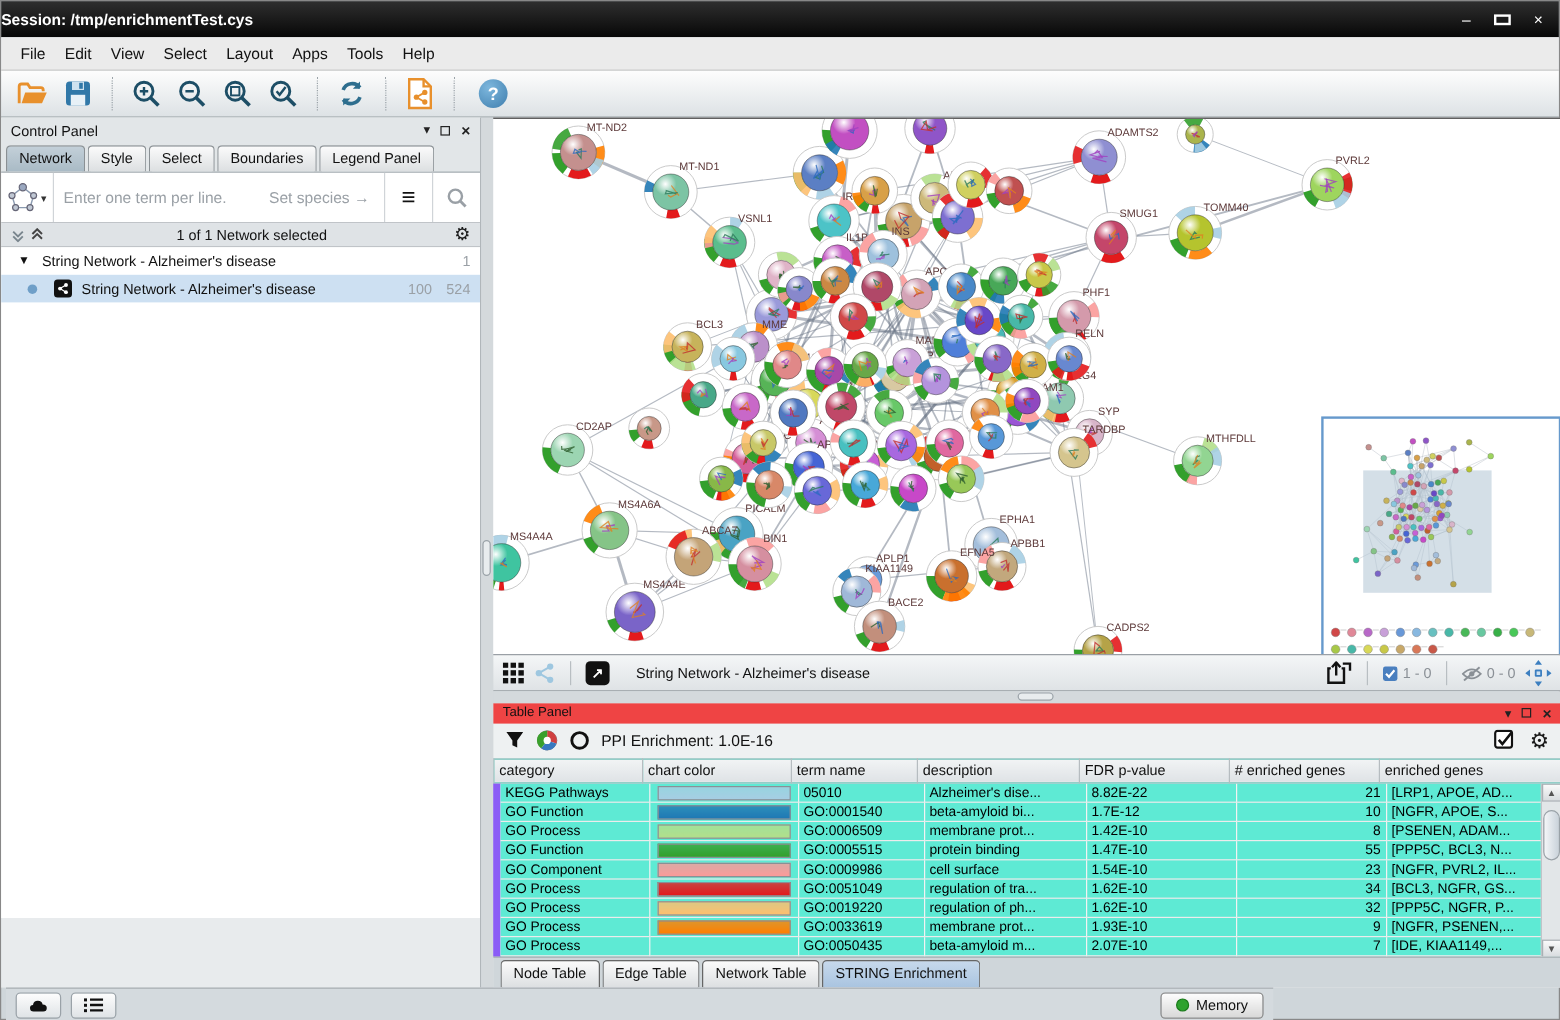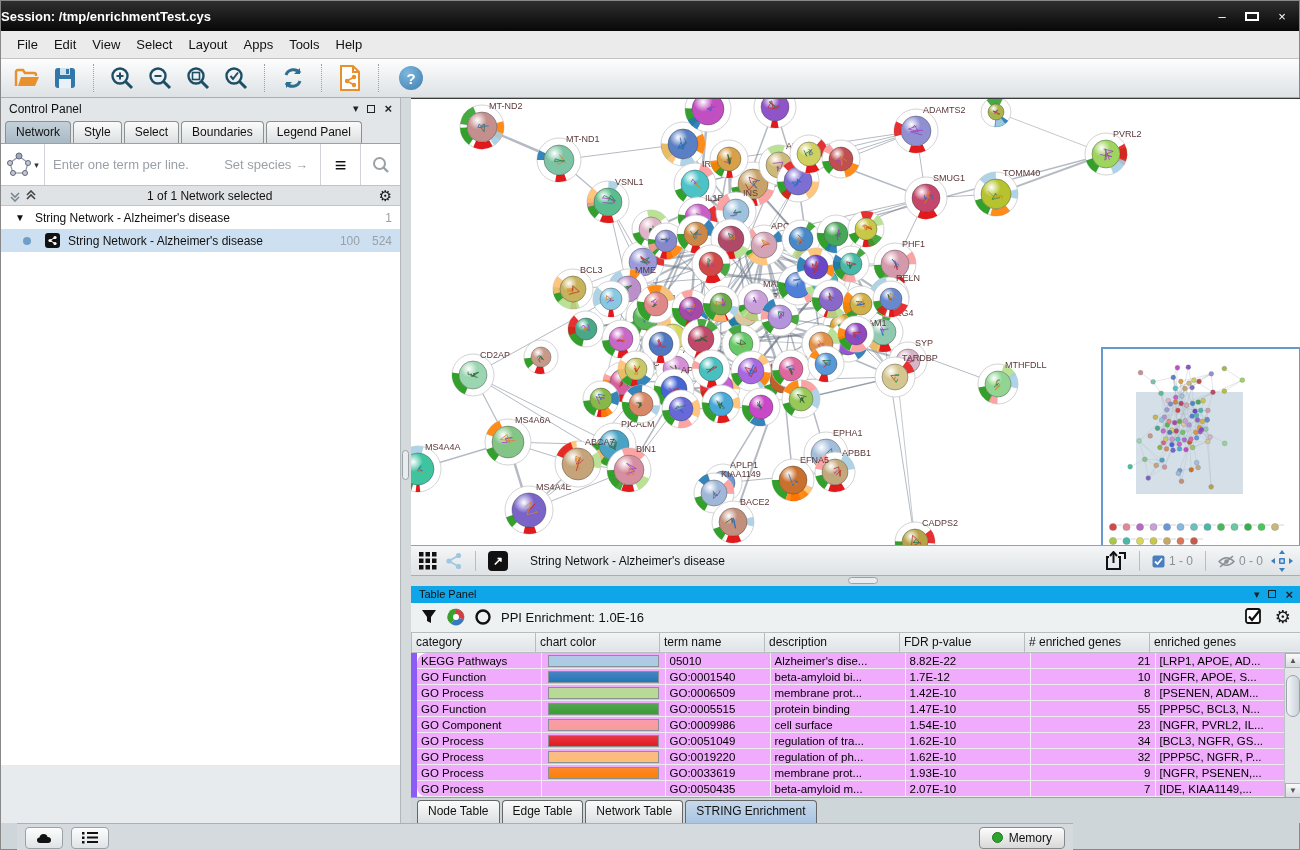--- a/index.html
+++ b/index.html
@@ -84,45 +84,45 @@
     display:flex; align-items:center; justify-content:center; font-size:12px; font-weight:bold; }
   .netbar .vline { width:1px; height:20px; border-left:1px solid #b8bec2; margin:0 4px; }
 
   
   .hsplit { height:10px; background:#d4d9dc; position:relative; }
   .hsplit .handle { position:absolute; left:437px; top:1px; width:30px; height:7px;
     border:1px solid #9aa2a8; border-radius:4px; background:#e8ecee; }
 
   
   .tablepanel { height:237px; background:#eef1f2; display:flex; flex-direction:column; }
-  .tp-header { height:17px; display:flex; align-items:center; padding:0 8px; background:#0ea5e9; }
+  .tp-header { height:17px; display:flex; align-items:center; padding:0 8px; background:#ef4444; }
   .tp-header .ph-title { font-size:11px; color:#111; flex:1; }
   .tp-toolbar { height:29px; display:flex; align-items:center; gap:10px; padding:0 10px; }
   .ppi { font-size:13px; color:#111; flex:1; }
   .tp-right { display:flex; gap:12px; align-items:center; }
-  .enrich-table { width:100%; border-collapse:collapse; table-layout:fixed; background:#f0abfc;border-radius:10px; }
+  .enrich-table { width:100%; border-collapse:collapse; table-layout:fixed; background:#5eead4; }
   .enrich-table th { height:20px; background:linear-gradient(#f2f4f5,#dfe3e6); border:1px solid #b6bcc0;
     font-size:12px; font-weight:normal; text-align:left; padding:0 4px; color:#111; overflow:hidden; white-space:nowrap; }
   .enrich-table td { height:16px; border-bottom:1px solid #ececec; border-right:1px solid #f2f2f2;
     font-size:11.5px; padding:0 4px; color:#000; overflow:hidden; white-space:nowrap; }
   .enrich-table td.num { text-align:right; }
   .swatch { height:12px; margin:1px 2px; border:1px solid #8a9096; }
   .tbl-wrap { height:145px; overflow:hidden; position:relative; background:#fff; border-left:6px solid #8b5cf6;}
   .vscroll { position:absolute; right:0; top:0; width:17px; height:145px; background:#e2e6e8; border-left:1px solid #c0c4c8; }
   .vscroll .arr { position:absolute; left:0; width:16px; height:15px; background:linear-gradient(#fafafa,#d8dcdf);
     border:1px solid #aab0b4; text-align:center; font-size:8px; color:#555; line-height:14px; }
   .vscroll .thumb { position:absolute; left:1px; top:22px; width:14px; height:42px;
     background:linear-gradient(90deg,#f4f6f8,#c9d2da); border:1px solid #9aa2a8; border-radius:7px; }
   .bottom-tabs { height:26px; background:#cfd6da; display:flex; gap:2px; padding:2px 0 0 6px; border-top:1px solid #9aa2a8;}
   .btab { font-size:12px; padding:3px 10px; border:1px solid #666; border-bottom:none; border-radius:4px 4px 0 0;
     background:linear-gradient(#fbfbfb,#dcdfe1); color:#111; }
   .btab.active { background:linear-gradient(#c7d9ec,#a9c4e0); }
 
   
-  .statusbar { position:absolute; left:16px; top:822px; width:1056px; height:28px;
+  .statusbar { position:absolute; left:4px; top:822px; width:1056px; height:28px;
     background:#d4dade; border-top:1px solid #aab0b4; display:flex; align-items:center; padding:0 8px; }
   .sbtn { width:38px; height:22px; border:1px solid #9aa2a8; border-radius:4px;
     background:linear-gradient(#fdfdfd,#dfe3e6); display:flex; align-items:center; justify-content:center; margin-right:8px; }
   .membtn { margin-left:auto; height:22px; border:1px solid #888; border-radius:4px;
     background:linear-gradient(#fdfdfd,#d8d8d8); display:flex; align-items:center; gap:6px;
     padding:0 12px; font-size:12px; color:#111; }
   .memdot { width:11px; height:11px; border-radius:50%; background:#2ea22e; border:1px solid #1a7a1a; }
   svg { display:block; }
 </style>
 </head>

